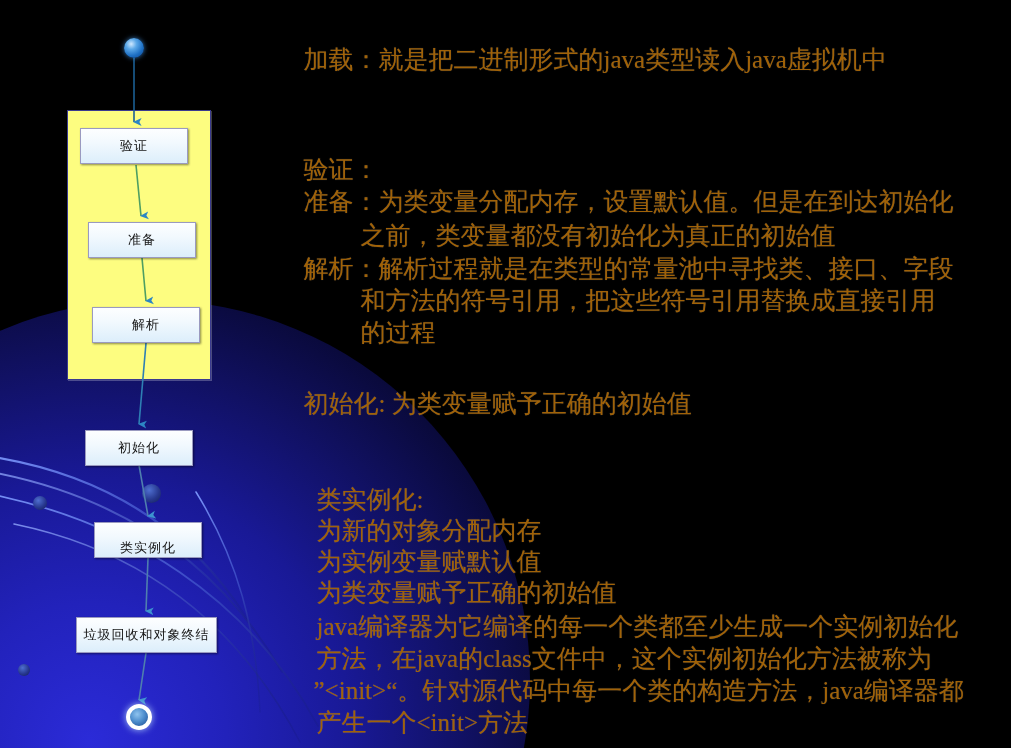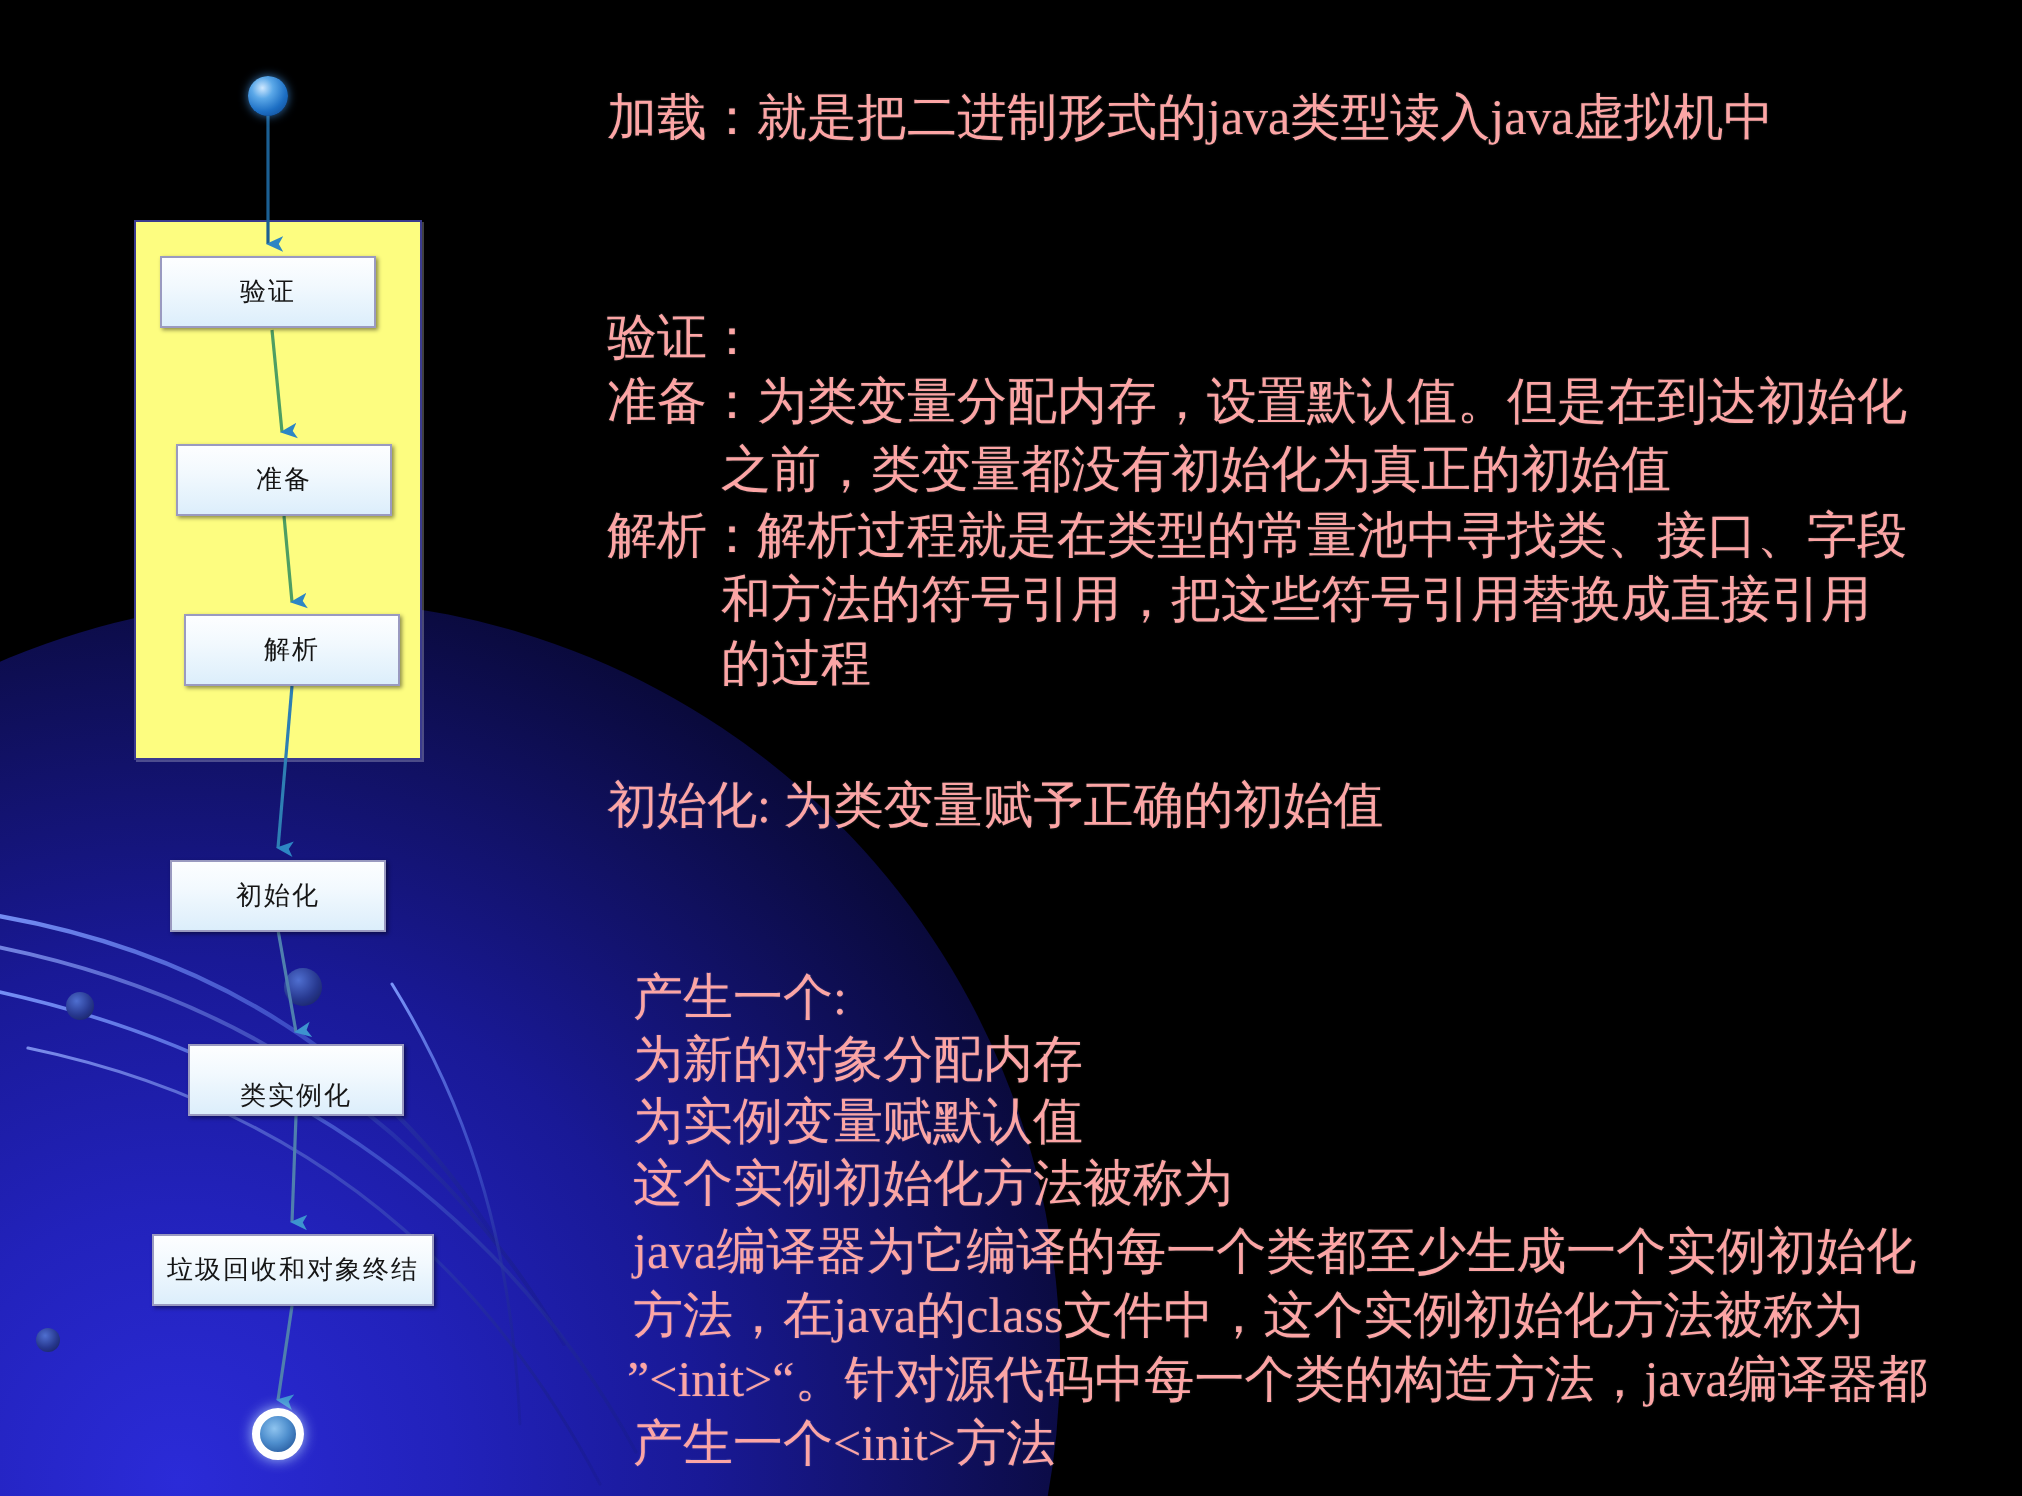--- a/index.html
+++ b/index.html
@@ -43,21 +43,21 @@
   
   .text-col {
     position: absolute;
     left: 262px;
     top: 0;
     width: 745px;
     height: 748px;
   }
   .tline {
     position: absolute;
-    color: #fca5a5;
+    color: #a16207;
     font-size: 25px;
     line-height: 1.0;
     white-space: pre;
     text-shadow: 0 0 1px rgba(255,255,255,0.25);
   }
   .tline .lab {
     display: inline-block;
   }
   
   .flow {
@@ -247,30 +247,30 @@
     </div>
     <div class="tline" style="left:61px; top:295px;">
       <span>的过程</span>
     </div>
 
     <div class="tline" style="left:4px; top:366px;">
       <span>初始化: 为类变量赋予正确的初始值</span>
     </div>
 
     <div class="tline" style="left:17px; top:462px;">
-      <span>产生一个:</span>
+      <span>类实例化:</span>
     </div>
     <div class="tline" style="left:17px; top:524px;">
       <span>为实例变量赋默认值</span>
     </div>
     <div class="tline" style="left:17px; top:493px;">
       <span>为新的对象分配内存</span>
     </div>
     <div class="tline" style="left:17px; top:555px;">
-      <span>这个实例初始化方法被称为</span>
+      <span>为类变量赋予正确的初始值</span>
     </div>
     <div class="tline" style="left:17px; top:589px;">
       <span>java编译器为它编译的每一个类都至少生成一个实例初始化</span>
     </div>
     <div class="tline" style="left:17px; top:621px;">
       <span>方法，在java的class文件中，这个实例初始化方法被称为</span>
     </div>
     <div class="tline" style="left:14px; top:653px;">
       <span>”&lt;init&gt;“。针对源代码中每一个类的构造方法，java编译器都</span>
     </div>

